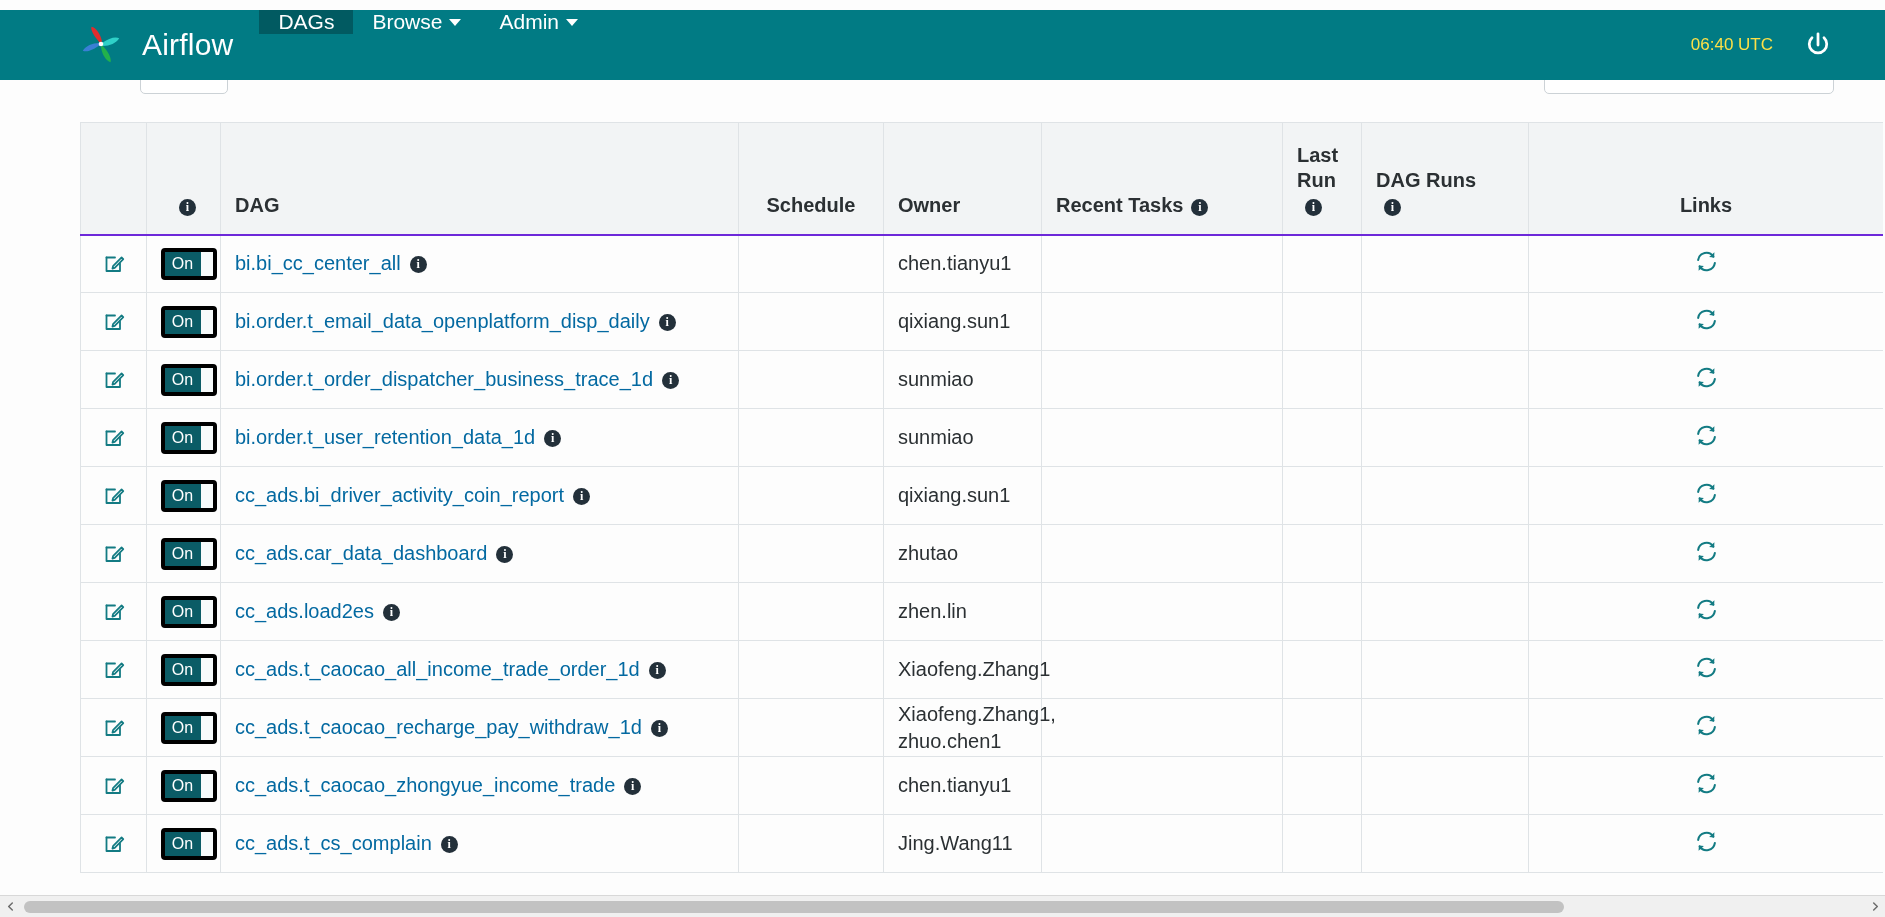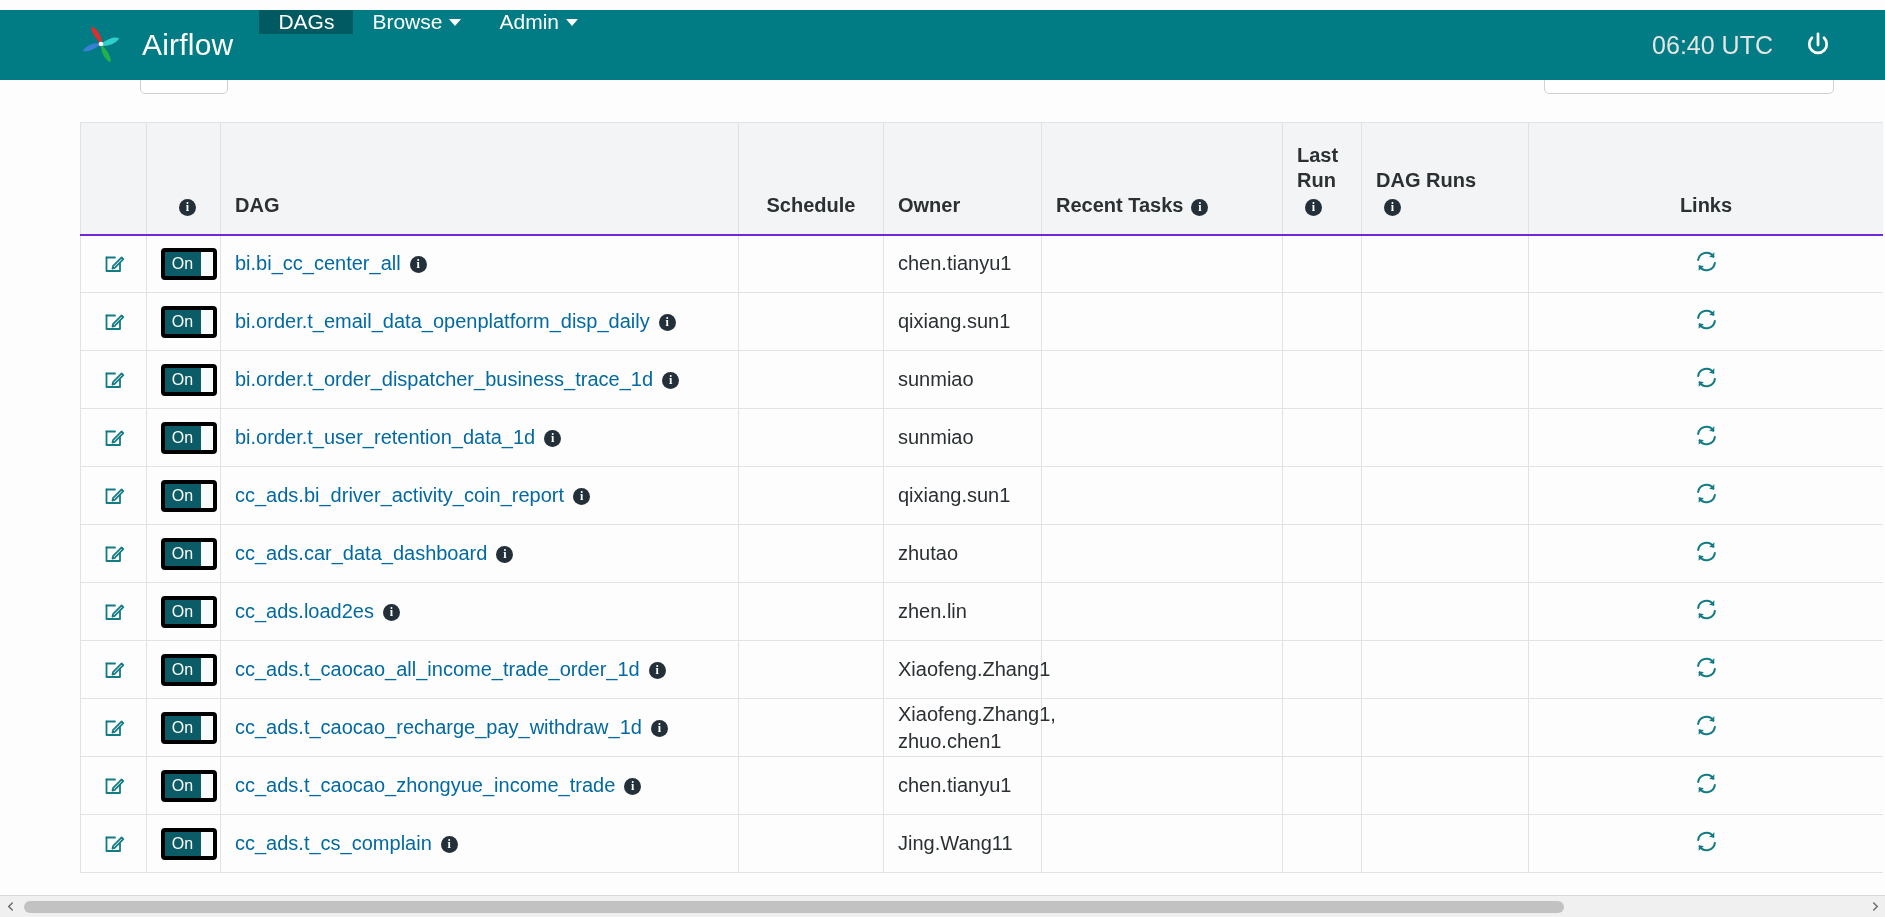--- a/index.html
+++ b/index.html
@@ -65,21 +65,21 @@
     border-top: 7px solid #ffffff;
   }
 
   .nav-right {
     margin-left: auto;
     display: flex;
     align-items: center;
     gap: 30px;
     padding-right: 52px;
   }
-  .clock { color: #e5e5e5; font-size: 25px; white-space: nowrap; }
+  .clock { color: #fde047; font-size: 17px; white-space: nowrap; }
   .power-icon { width: 30px; height: 30px; display: block; cursor: pointer; }
 
   
   .stub {
     position: absolute;
     background: #ffffff;
     border: 1px solid #ccd2d6;
     border-radius: 5px;
   }
   #stub-left  { left: 140px;  top: 62px; width: 88px;  height: 32px; }

